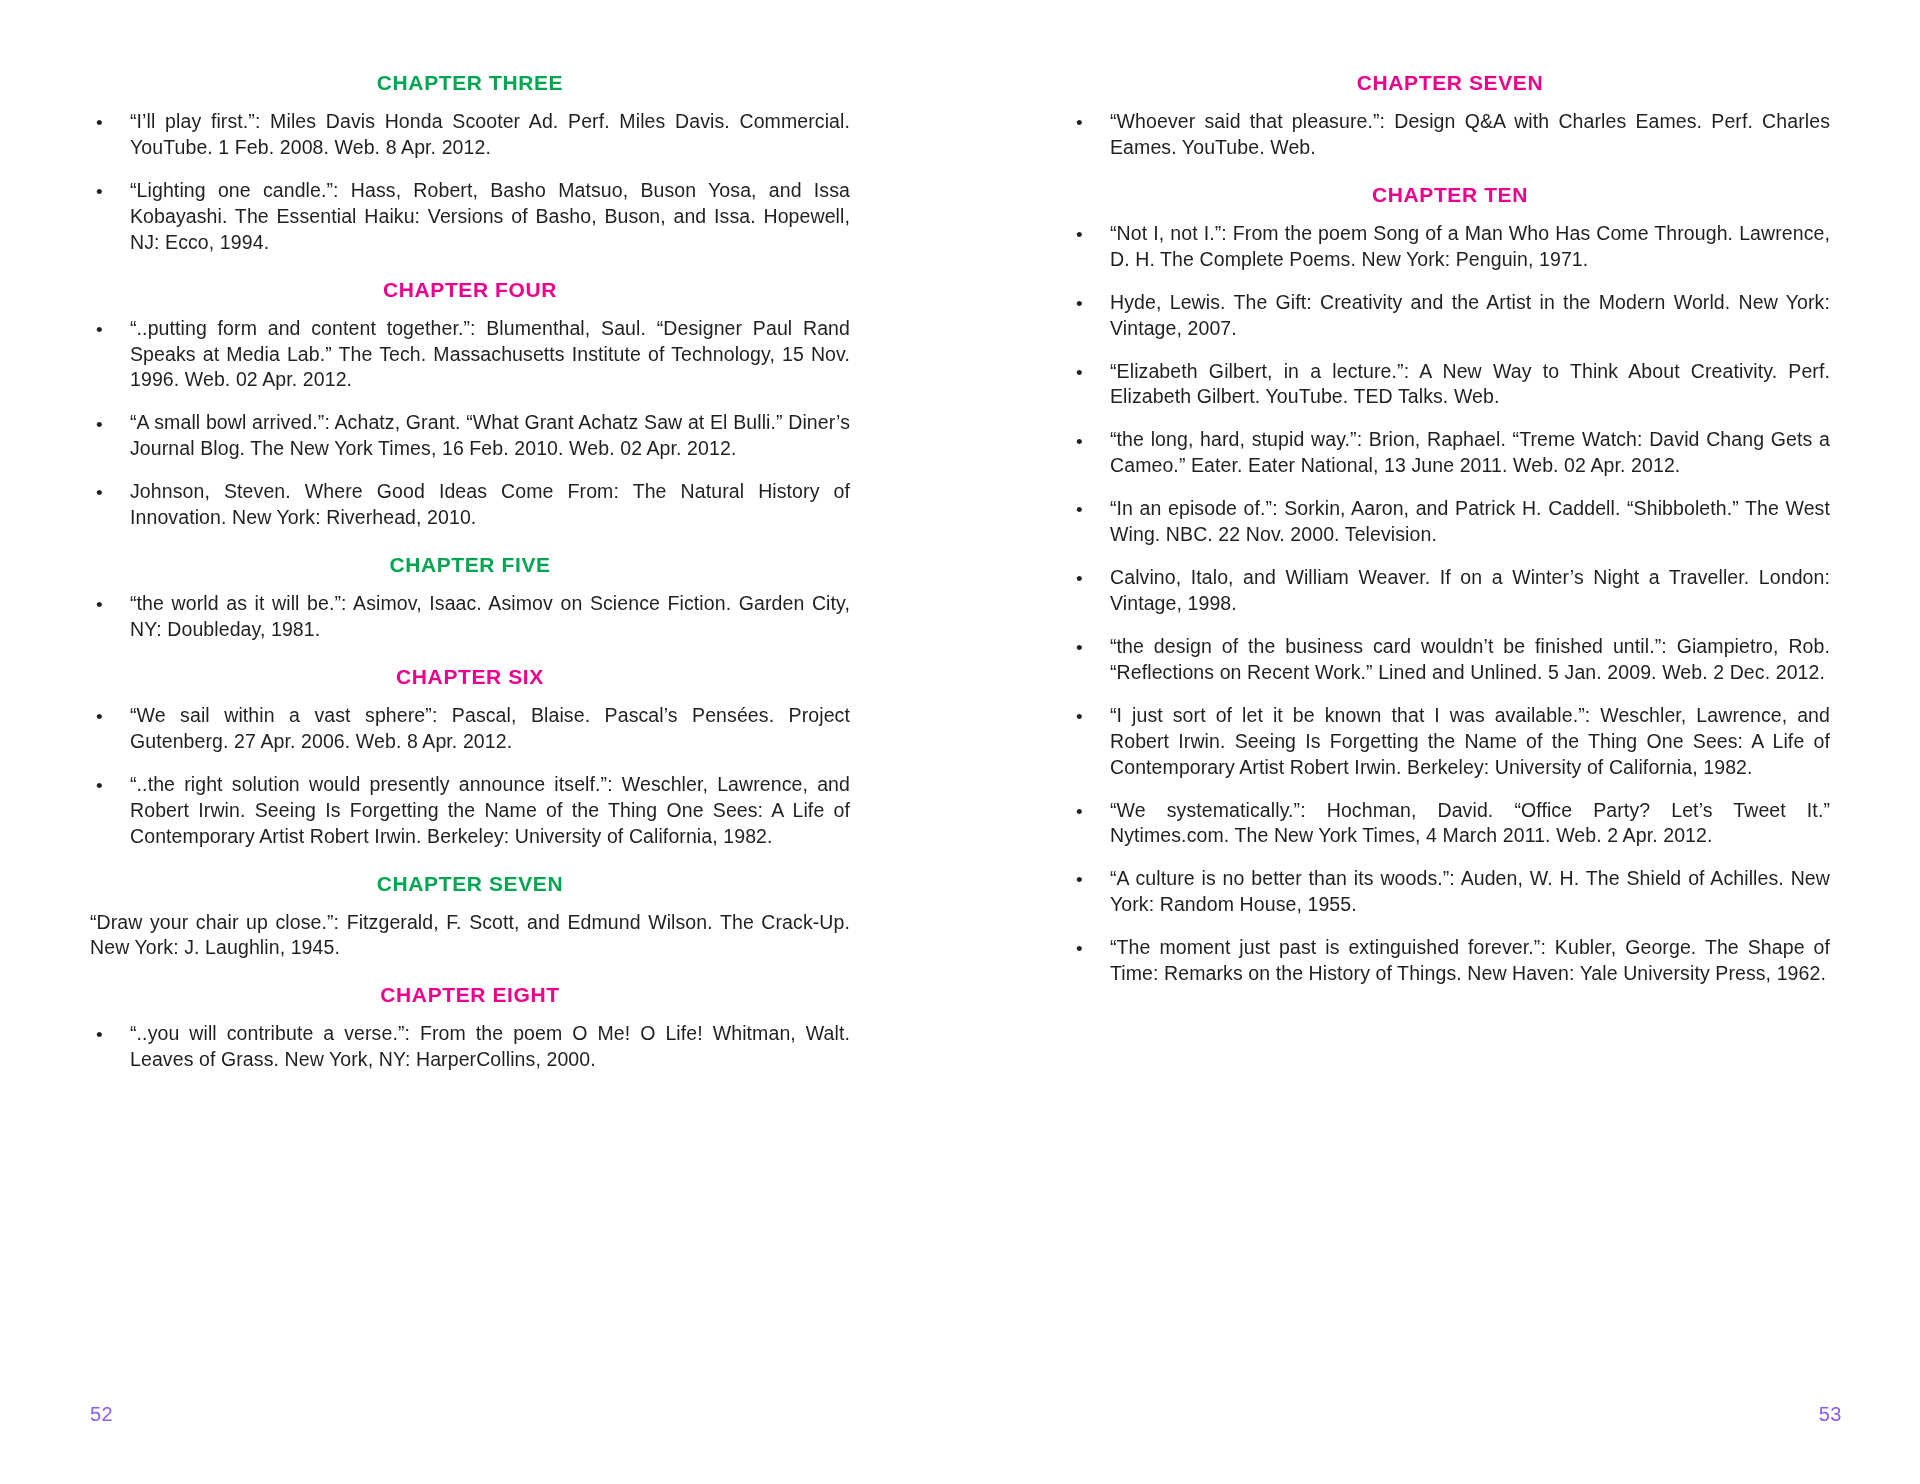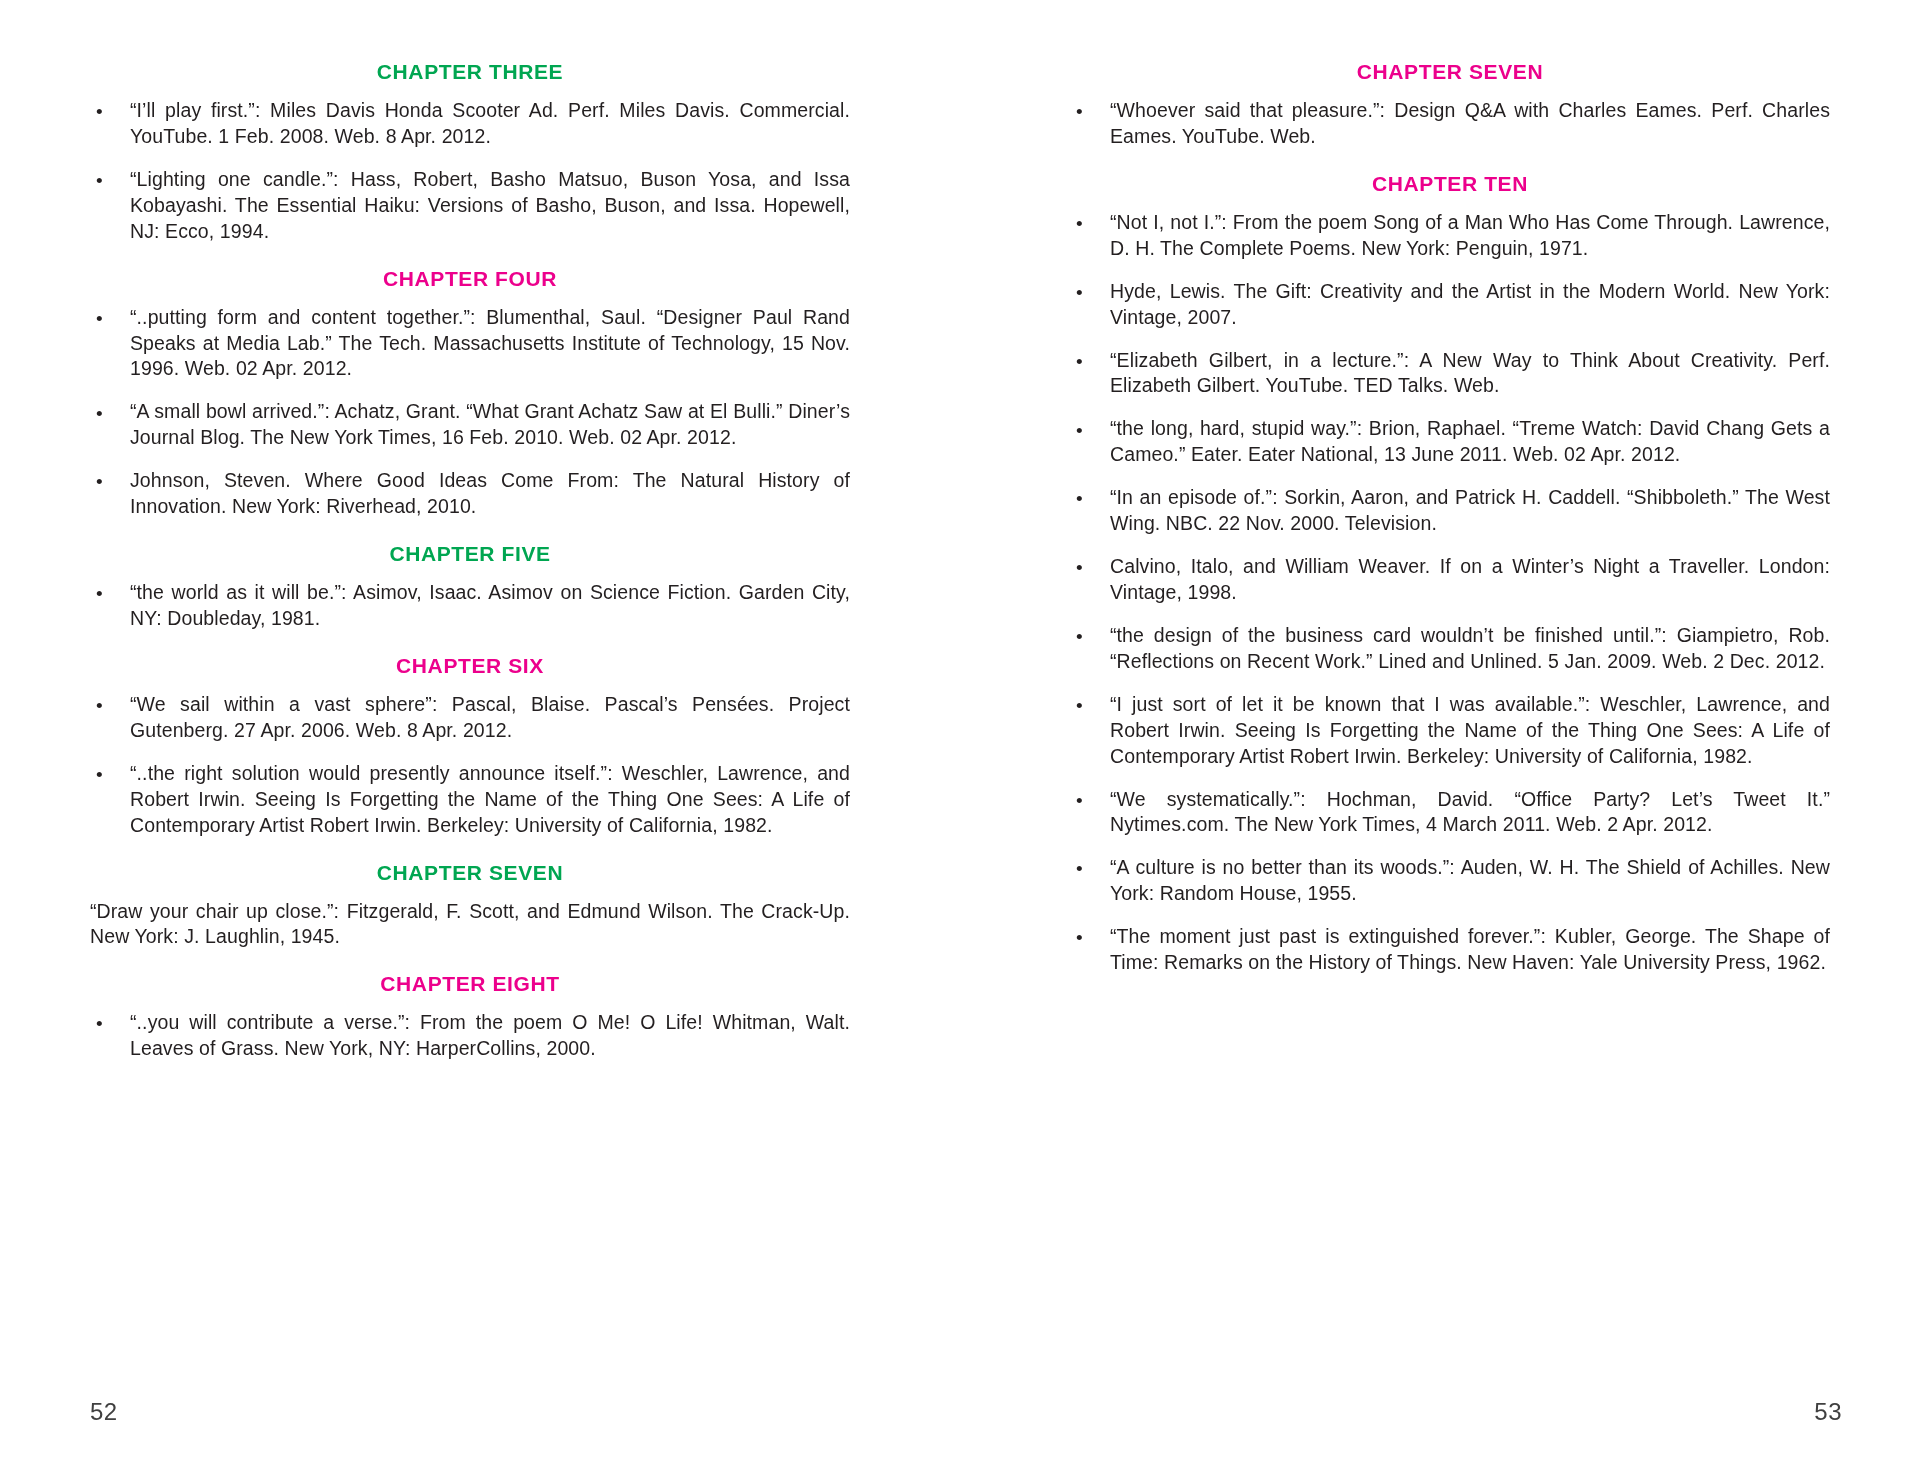--- a/index.html
+++ b/index.html
@@ -35,21 +35,21 @@
     padding: 60px 90px 0 110px;
   }
   .chapter-head {
     text-align: center;
     font-weight: bold;
     font-size: 21px;
     letter-spacing: 0.6px;
     margin: 22px 0 14px 0;
   }
   .chapter-head.first {
-    margin-top: 0;
+    margin-top: 11px;
   }
   .color-green { color: #00a651; }
   .color-magenta { color: #ec008c; }
 
   ul.entries {
     list-style: none;
     margin: 0 0 0 0;
     padding: 0;
   }
   ul.entries li {
@@ -74,22 +74,22 @@
   .entry-text {
     display: block;
   }
   .justify {
     text-align: justify;
     text-align-last: left;
   }
   .page-number {
     position: absolute;
     bottom: 58px;
-    font-size: 24px;
-    color: #404040;
+    font-size: 20px;
+    color: #8b5cf6;
     letter-spacing: 0.5px;
   }
   .page-left .page-number {
     left: 90px;
   }
   .page-right .page-number {
     right: 78px;
   }
 </style>
 </head>

